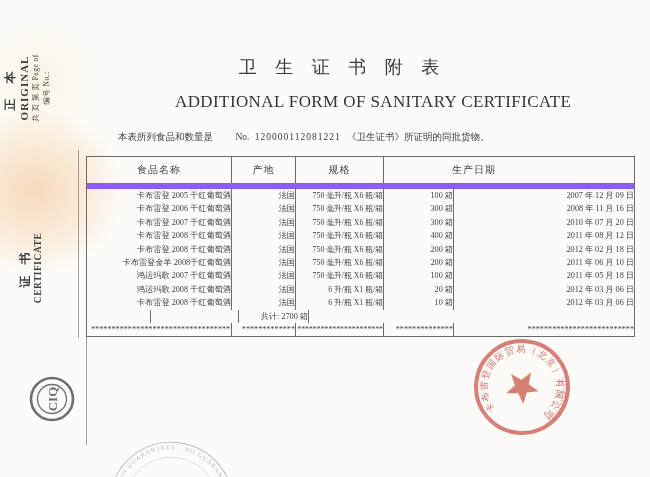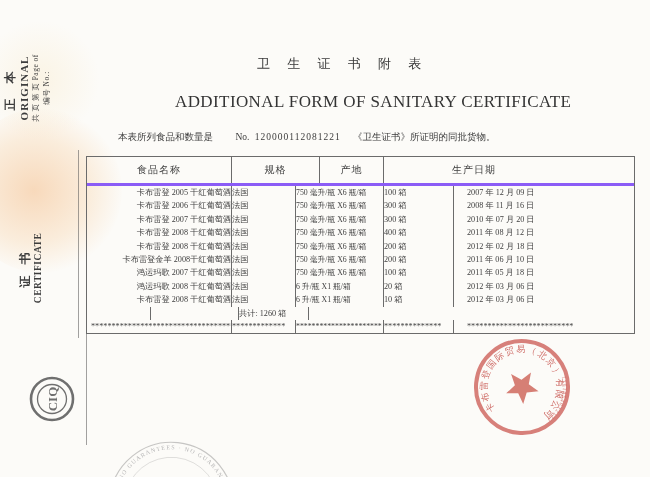--- a/index.html
+++ b/index.html
@@ -32,52 +32,52 @@
   .mb2{left:-8px;top:252px;width:86px;height:32px;}
   .mb2 .cn-big{font-size:12px;letter-spacing:4px;font-weight:bold;}
   .mb2 .en-big{font-size:9.5px;font-weight:bold;letter-spacing:0.5px;}
   
   .fold-line{position:absolute;width:1px;background:rgba(85,85,85,0.55);}
   .fl-a{left:78px;top:150px;height:188px;}
   .fl-b{left:86px;top:331px;height:114px;}
   
   .title-cn{
     position:absolute;left:210px;top:55px;width:265px;text-align:center;
-    font-size:13px;letter-spacing:7px;color:#3a3a3a;
+    font-size:18px;letter-spacing:7px;color:#3a3a3a;
   }
   .title-en{
     position:absolute;left:175px;top:92px;width:400px;text-align:left;
     font-size:17px;letter-spacing:0.4px;color:#343434;
   }
   
   .statement{
     position:absolute;left:118px;top:131px;width:520px;
     font-size:9.5px;color:#3b3b3b;white-space:nowrap;
   }
   .statement .no-label{margin-left:20px;}
   .statement .no-value{margin-left:3px;letter-spacing:1px;}
-  .statement .suffix{margin-left:10px;}
+  .statement .suffix{margin-left:4px;}
   
   .goods-table{
     position:absolute;left:86px;top:156px;width:549px;
     border:1px solid #6b6b6b;box-sizing:border-box;
     font-size:8.2px;color:#3e3e3e;
   }
   .t-row{display:flex;height:13.4px;line-height:13.4px;}
-  .t-head{height:26px;line-height:26px;border-bottom:3px solid #8b5cf6;font-size:10px;}
+  .t-head{height:26px;line-height:26px;border-bottom:6px solid #8b5cf6;font-size:10px;}
   .t-cell{
     box-sizing:border-box;overflow:hidden;white-space:nowrap;
-    border-right:1px solid #6b6b6b;text-align:left;
+    border-right:1px solid #6b6b6b;text-align:right;
   }
   .t-cell:last-child{border-right:none;}
   .c0{width:145px;text-align:right;padding-left:4px;}
   .c1{width:64px;}
   .c2{width:88px;font-size:7.8px;}
   .c3{width:70px;}
-  .c4{width:180px;text-align:left;padding-left:13px;}
+  .c4{width:180px;text-align:right;padding-left:13px;}
   .t-head .t-cell{text-align:center;padding-left:0;font-size:10px;letter-spacing:1px;}
   
   .ciq-logo{position:absolute;left:28px;top:375px;opacity:0.8;}
   .red-seal{position:absolute;left:460px;top:325px;}
   .faint-seal{position:absolute;left:95px;top:430px;}
 </style>
 </head>
 <body>
 
 <div class="page">
@@ -112,22 +112,22 @@
   <div class="statement">
     <span>本表所列食品和数量是</span>
     <span class="no-label">No.</span>
     <span class="no-value">120000112081221</span>
     <span class="suffix">《卫生证书》所证明的同批货物。</span>
   </div>
 
   <div class="goods-table">
     <div class="t-row t-head">
       <div class="t-cell c0">食品名称</div>
+      <div class="t-cell c1">产地</div>
       <div class="t-cell c2">规格</div>
-      <div class="t-cell c1">产地</div>
       <div class="t-cell c4">生产日期</div>
     </div>
     <div>
         <div class="t-row">
           <div class="t-cell c0">卡布雷登 2005 干红葡萄酒</div>
           <div class="t-cell c1">法国</div>
           <div class="t-cell c2">750 毫升/瓶 X6 瓶/箱</div>
           <div class="t-cell c3">100 箱</div>
           <div class="t-cell c4">2007 年 12 月 09 日</div>
         </div>
@@ -183,21 +183,21 @@
         <div class="t-row">
           <div class="t-cell c0">卡布雷登 2008 干红葡萄酒</div>
           <div class="t-cell c1">法国</div>
           <div class="t-cell c2">6 升/瓶 X1 瓶/箱</div>
           <div class="t-cell c3">10 箱</div>
           <div class="t-cell c4">2012 年 03 月 06 日</div>
         </div>
         <div class="t-row">
           <div class="t-cell c1"></div>
           <div class="t-cell c2"></div>
-          <div class="t-cell c3">共计: 1260 箱</div>
+          <div class="t-cell c3">共计: 2700 箱</div>
           <div class="t-cell c4"></div>
         </div>
         <div class="t-row">
           <div class="t-cell c0">*************************************</div>
           <div class="t-cell c1">*************</div>
           <div class="t-cell c2">**********************</div>
           <div class="t-cell c3">**************</div>
           <div class="t-cell c4">**************************</div>
         </div>
       </div>

